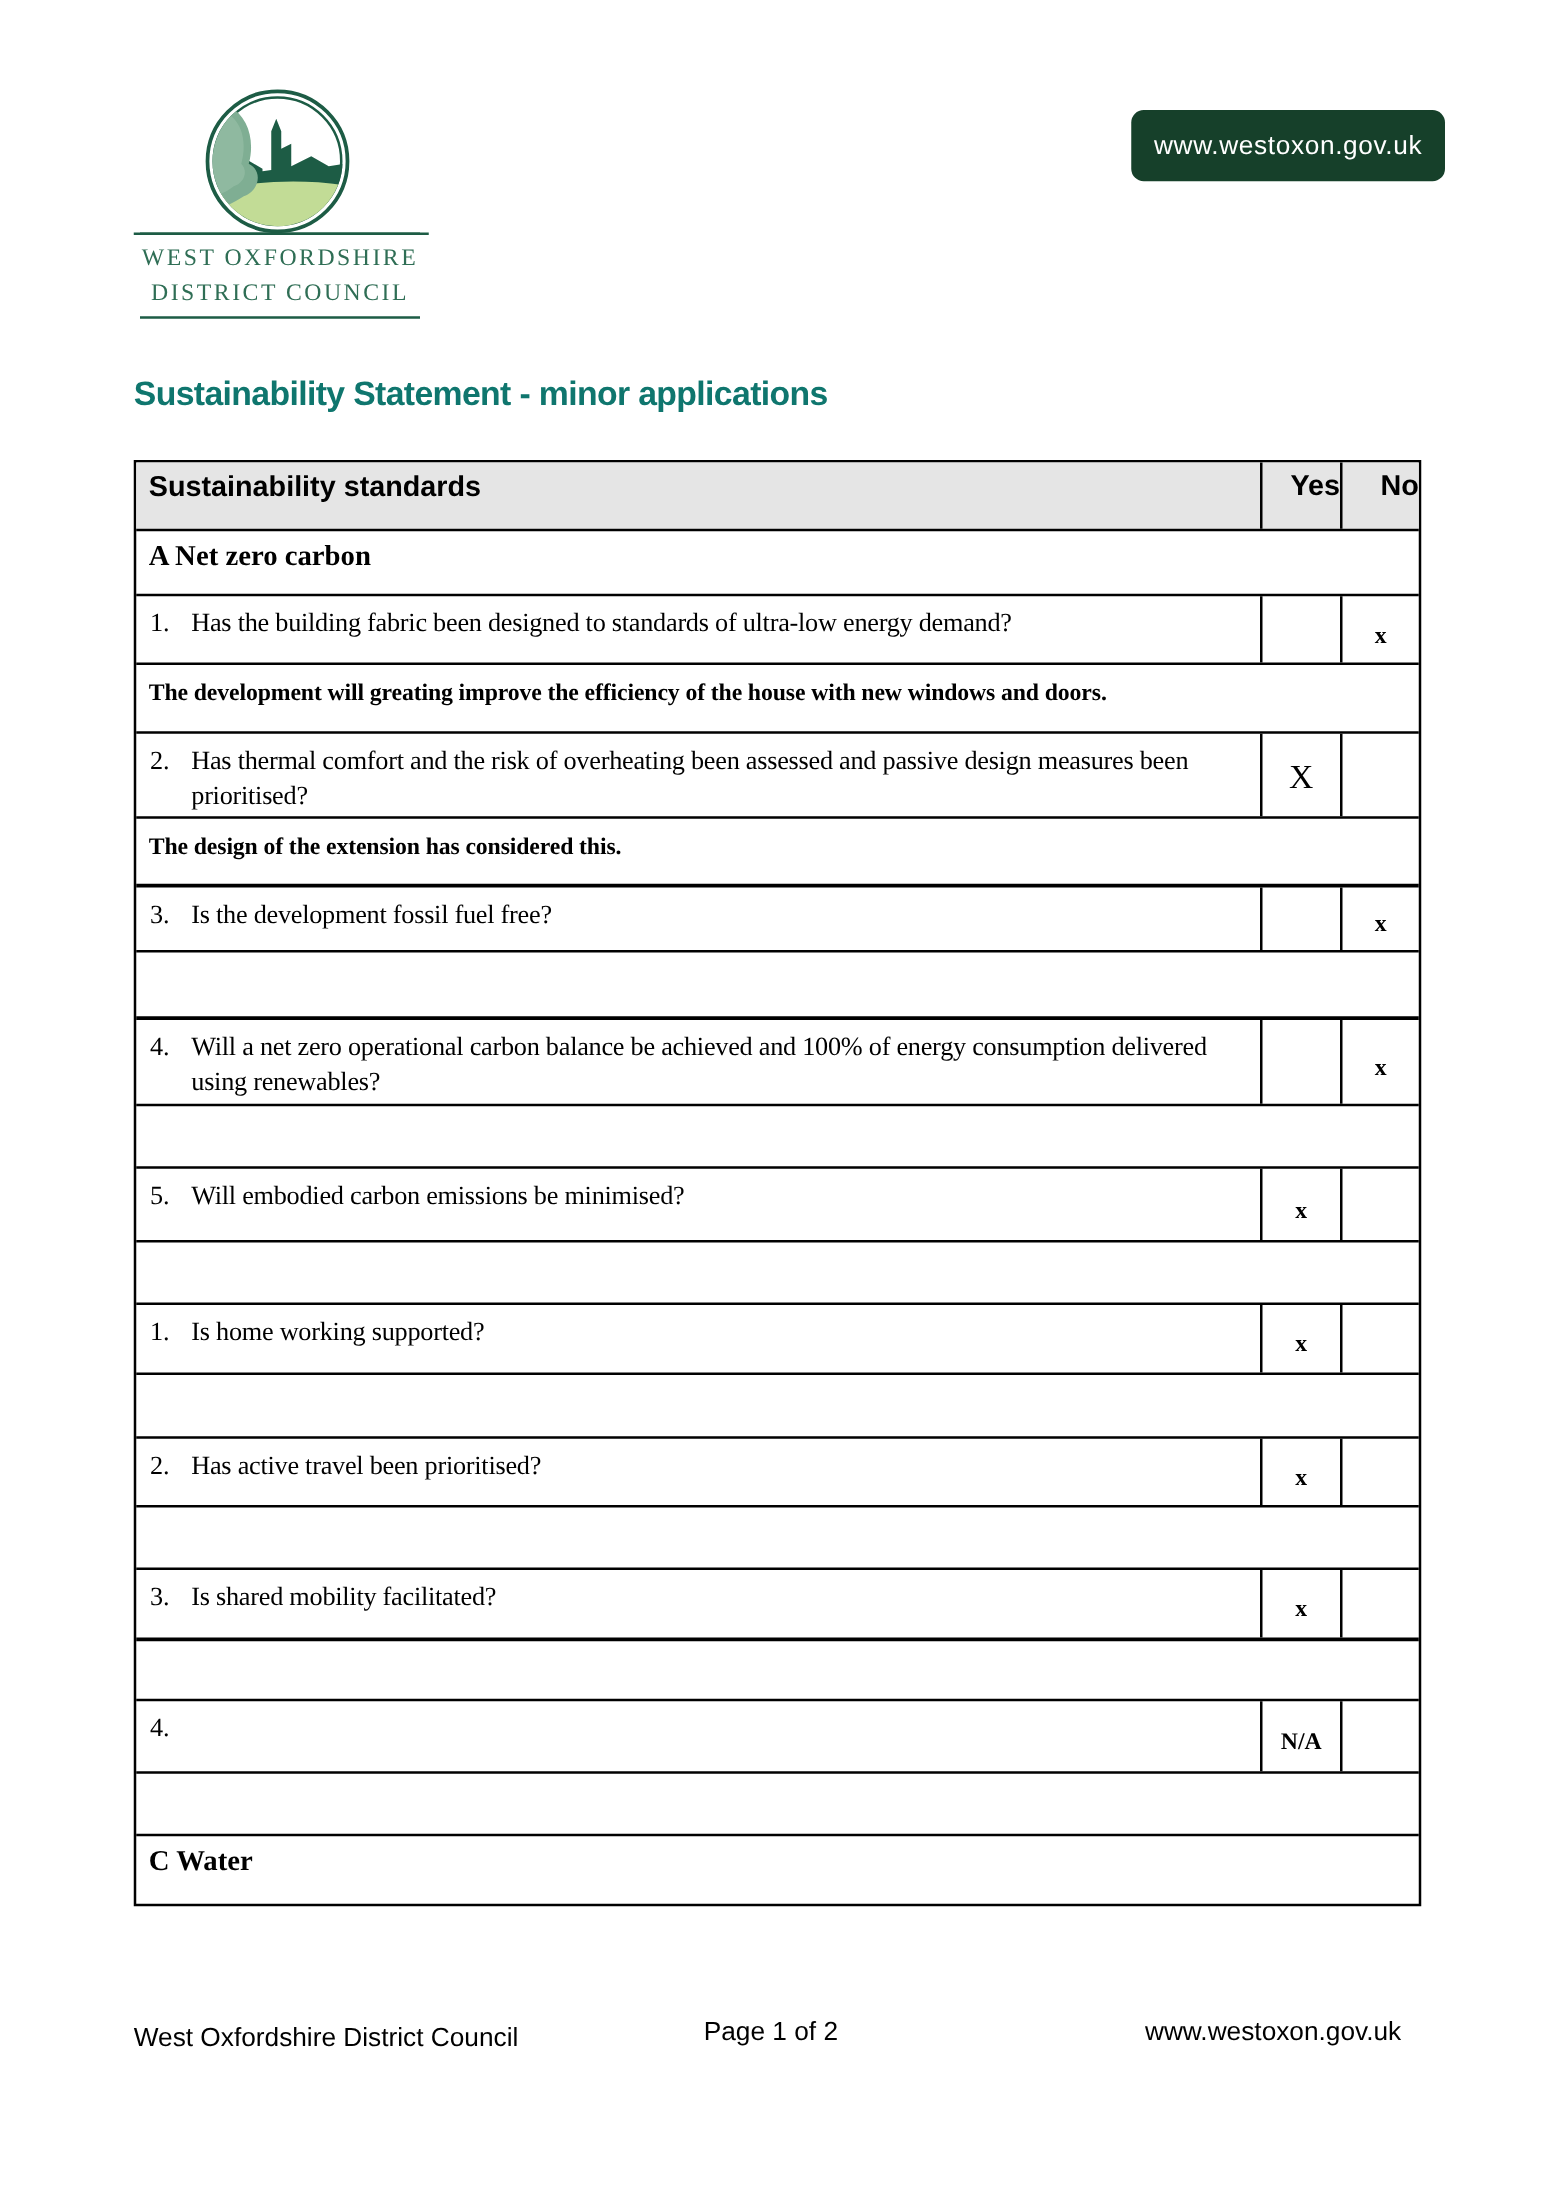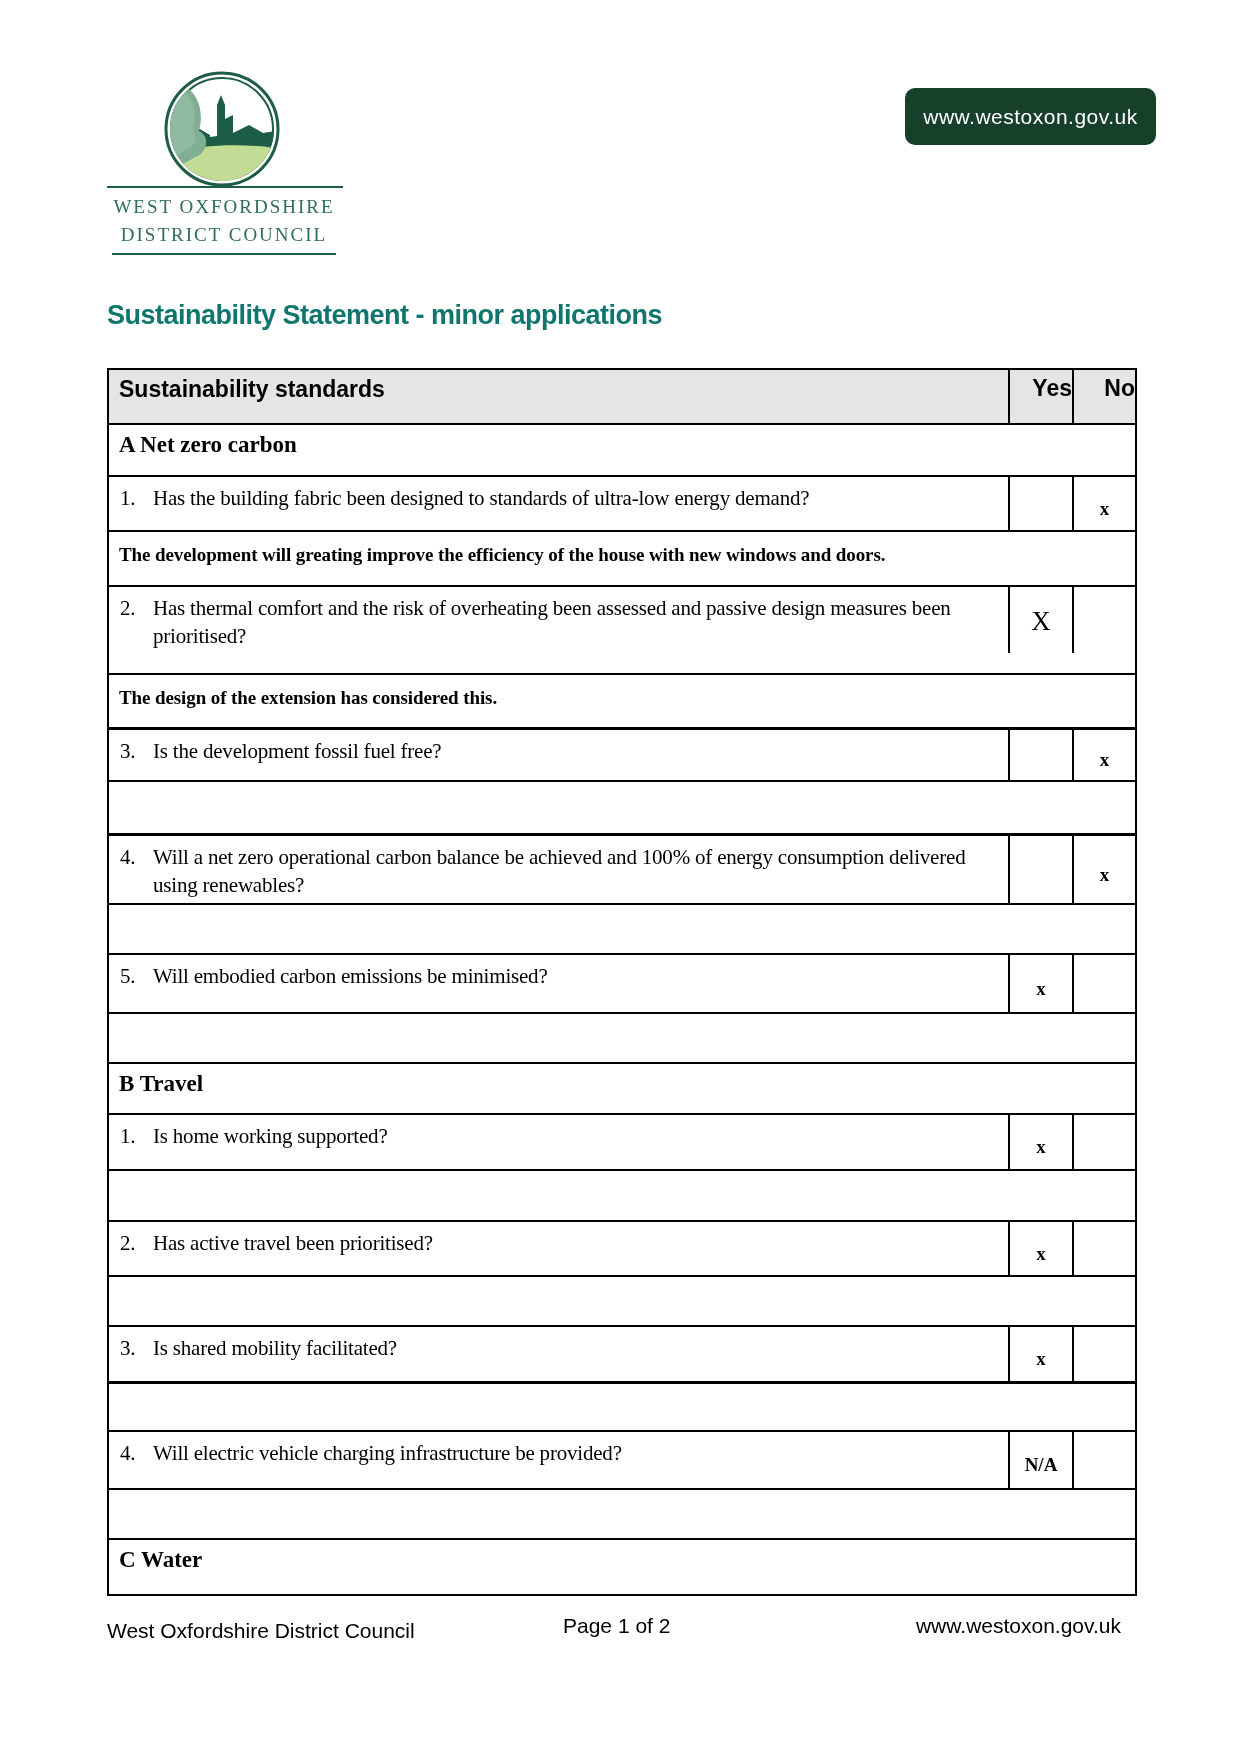--- a/index.html
+++ b/index.html
@@ -120,21 +120,21 @@
       <div class="scell">The development will greating improve the efficiency of the house with new windows and doors.</div>
     </div>
     <div class="trow question" style="height: 68px;">
       <div class="qcell">
         <span class="qnum">2.</span>
         <span class="qtext">Has thermal comfort and the risk of overheating been assessed and passive design measures been prioritised?</span>
       </div>
       <div class="mark yes big">X</div>
       <div class="mark no"></div>
     </div>
-    <div class="trow comment" style="height: 54px; margin-top: 20px;">
+    <div class="trow comment" style="height: 54px;">
       <div class="scell">The design of the extension has considered this.</div>
     </div>
     <div class="trow question thick" style="height: 53px;">
       <div class="qcell">
         <span class="qnum">3.</span>
         <span class="qtext">Is the development fossil fuel free?</span>
       </div>
       <div class="mark yes"></div>
       <div class="mark no">x</div>
     </div>
@@ -156,23 +156,20 @@
       <div class="qcell">
         <span class="qnum">5.</span>
         <span class="qtext">Will embodied carbon emissions be minimised?</span>
       </div>
       <div class="mark yes">x</div>
       <div class="mark no"></div>
     </div>
     <div class="trow comment" style="height: 50px;">
       <div class="scell"></div>
     </div>
-    <div class="trow section" style="height: 51px;">
-      <div class="scell">B Travel</div>
-    </div>
     <div class="trow question" style="height: 56px;">
       <div class="qcell">
         <span class="qnum">1.</span>
         <span class="qtext">Is home working supported?</span>
       </div>
       <div class="mark yes">x</div>
       <div class="mark no"></div>
     </div>
     <div class="trow comment" style="height: 51px;">
       <div class="scell"></div>
@@ -195,21 +192,20 @@
       </div>
       <div class="mark yes">x</div>
       <div class="mark no"></div>
     </div>
     <div class="trow comment thick" style="height: 49px;">
       <div class="scell"></div>
     </div>
     <div class="trow question" style="height: 58px;">
       <div class="qcell">
         <span class="qnum">4.</span>
-        <span class="qtext">Will electric vehicle charging infrastructure be provided?</span>
       </div>
       <div class="mark yes">N/A</div>
       <div class="mark no"></div>
     </div>
     <div class="trow comment" style="height: 50px;">
       <div class="scell"></div>
     </div>
     <div class="trow section" style="height: 56px;">
       <div class="scell">C Water</div>
     </div>

